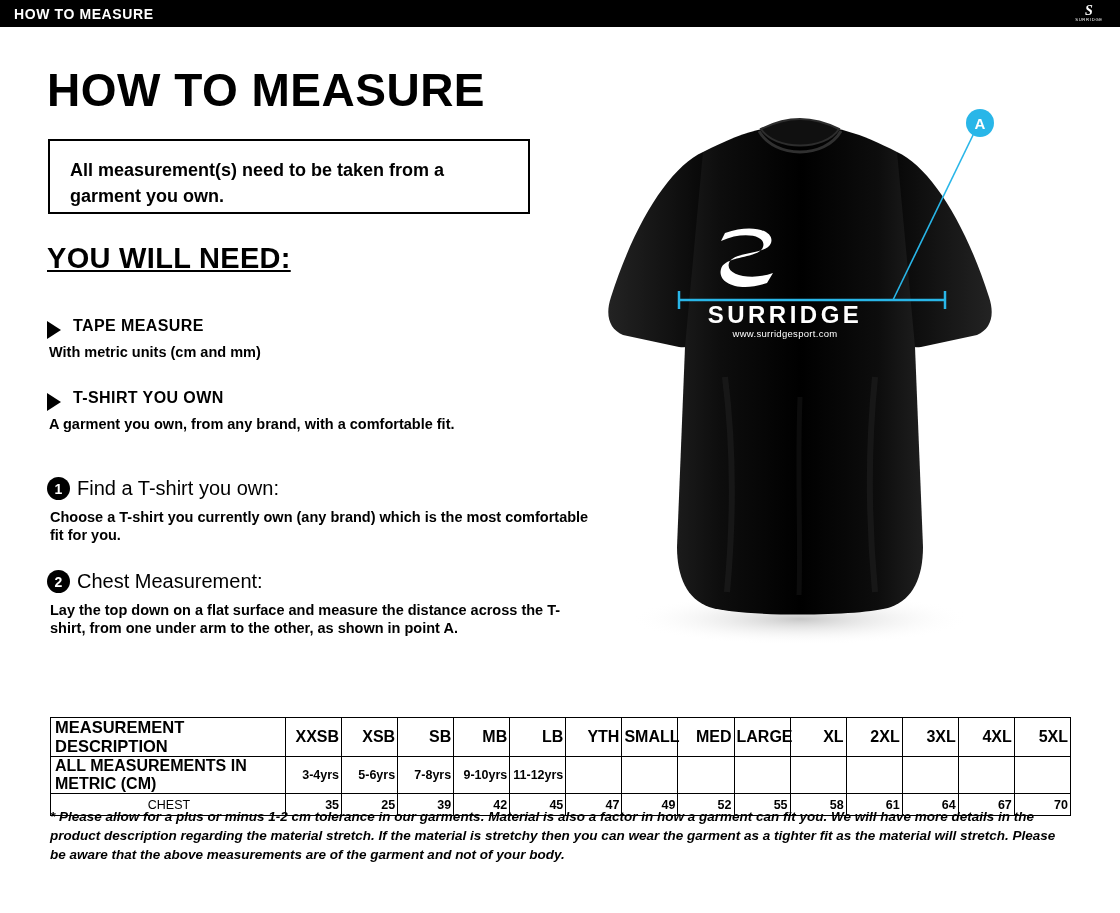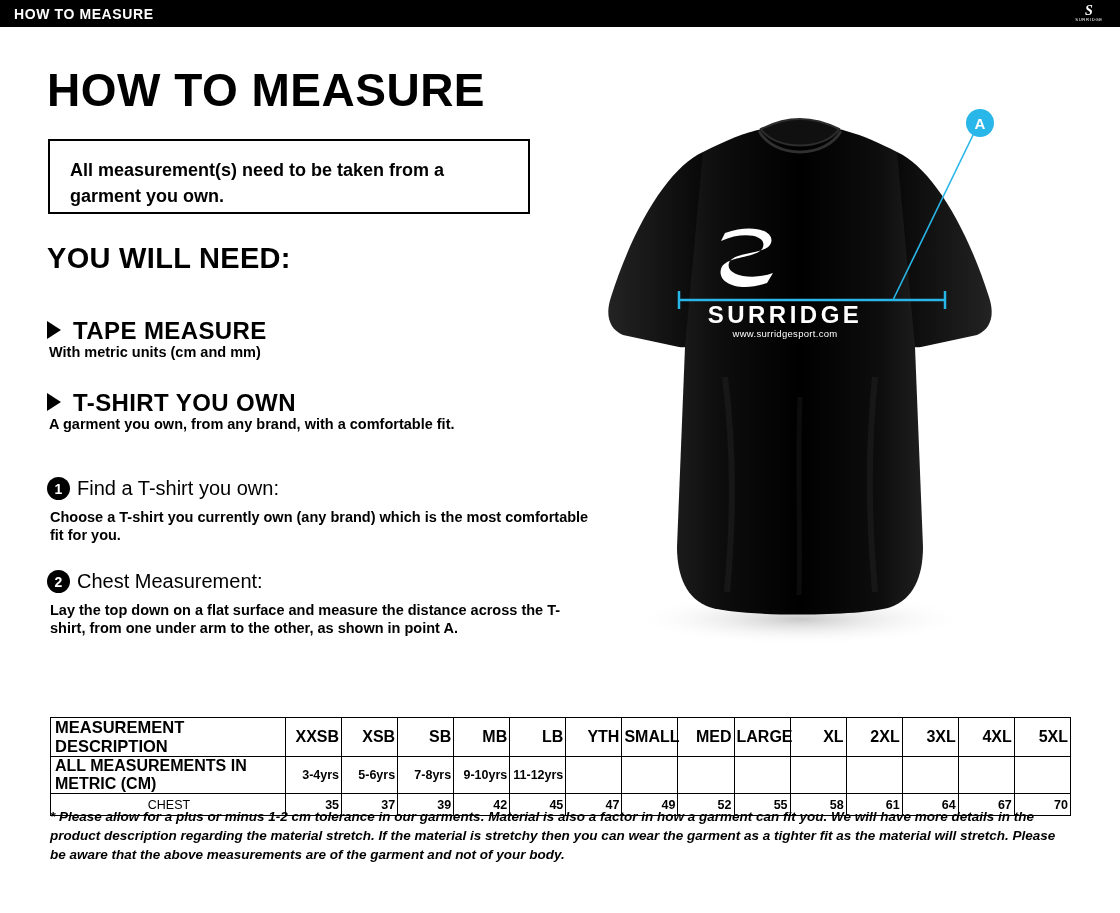--- a/index.html
+++ b/index.html
@@ -97,40 +97,41 @@
     line-height: 26px;
   }
 
   .need-title {
     position: absolute;
     left: 47px;
     top: 215px;
     font-size: 29px;
     font-weight: bold;
     letter-spacing: 0.3px;
+    text-decoration: underline;
   }
 
   .bullet {
     position: absolute;
     left: 47px;
   }
   .bullet .tri {
     position: absolute;
     left: 0;
     top: 4px;
     width: 0; height: 0;
     border-left: 14px solid #000;
     border-top: 9px solid transparent;
     border-bottom: 9px solid transparent;
   }
   .bullet .head {
     position: absolute;
     left: 26px;
     top: 0px;
-    font-size: 24px;
+    font-size: 16px;
     font-weight: bold;
     letter-spacing: 0.4px;
     white-space: nowrap;
   }
   .bullet .sub {
     position: absolute;
     left: 2px;
     top: 27px;
     font-size: 14.5px;
     font-weight: bold;
@@ -435,21 +436,21 @@
         <td></td>
         <td></td>
         <td></td>
         <td></td>
         <td></td>
         <td></td>
       </tr>
       <tr class="chest">
         <td class="desc-col">CHEST</td>
         <td>35</td>
-        <td>37</td>
+        <td>25</td>
         <td>39</td>
         <td>42</td>
         <td>45</td>
         <td>47</td>
         <td>49</td>
         <td>52</td>
         <td>55</td>
         <td>58</td>
         <td>61</td>
         <td>64</td>

